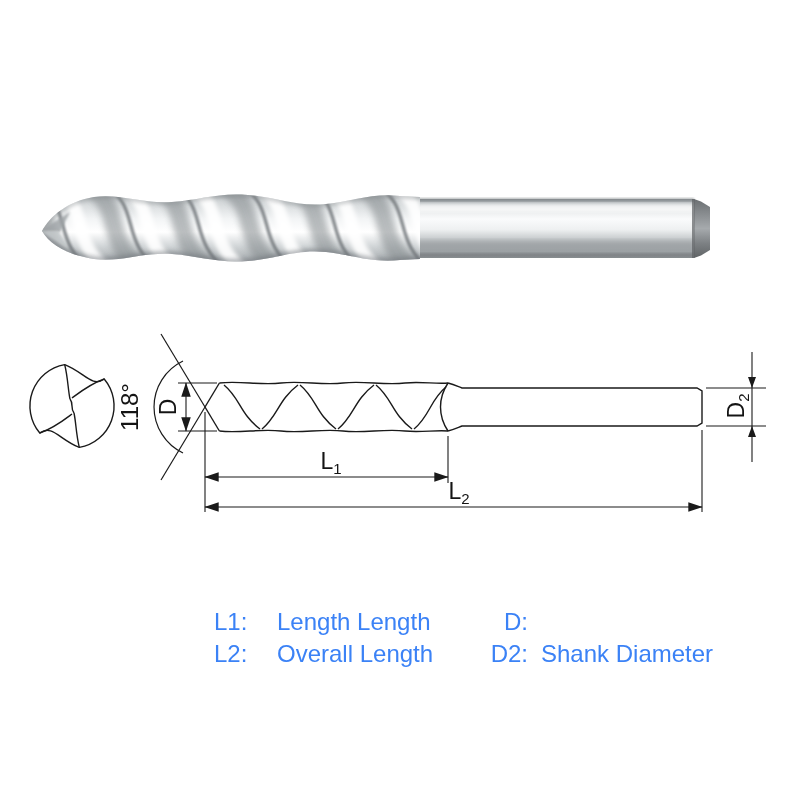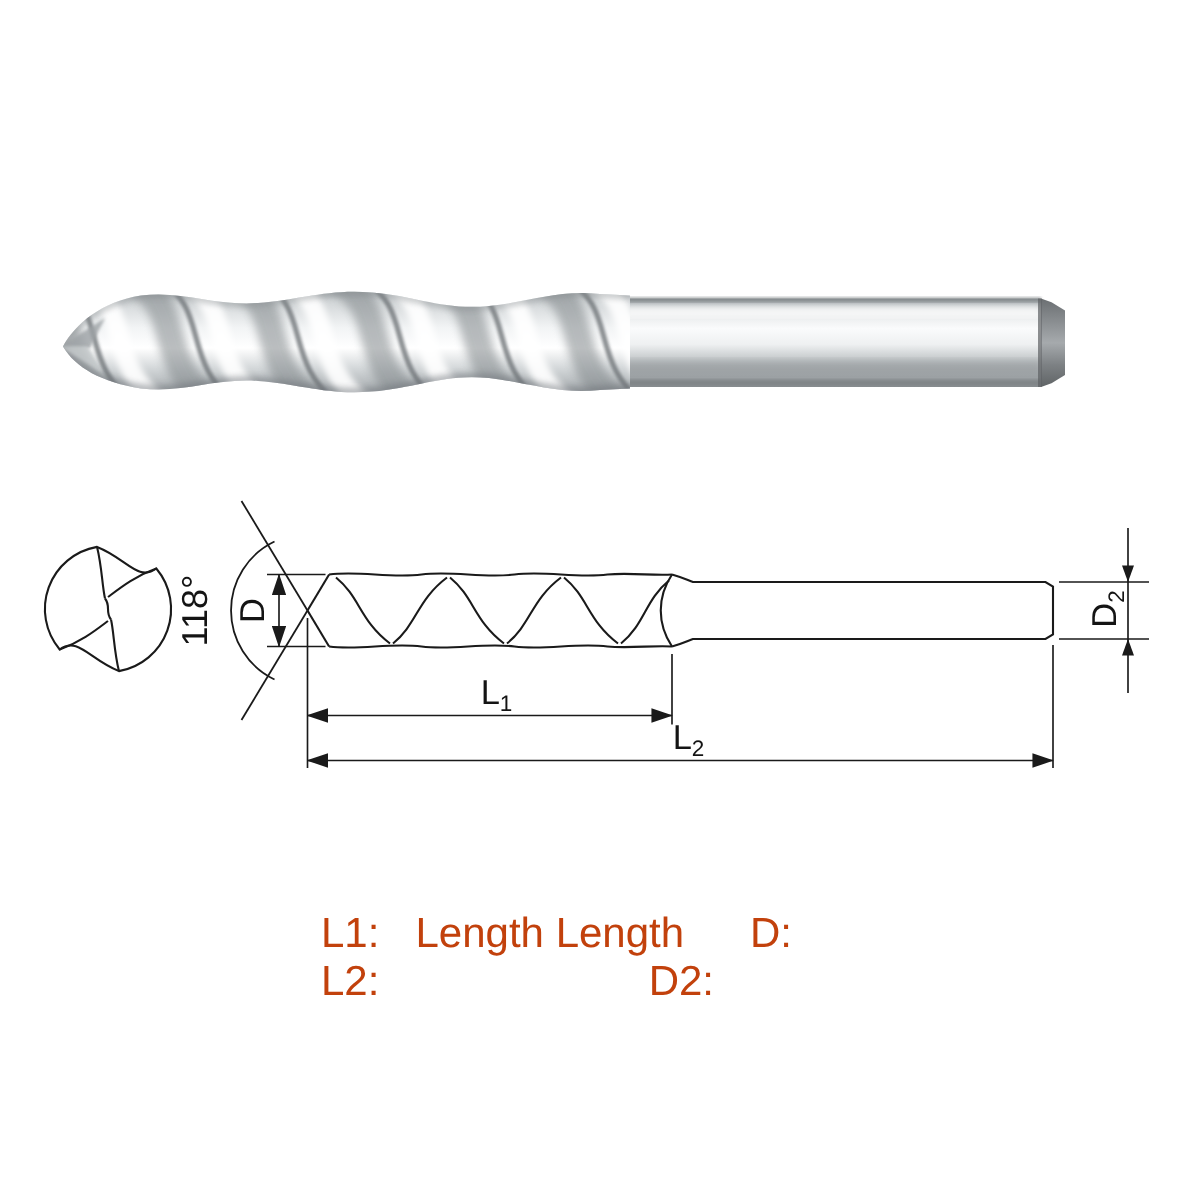--- a/index.html
+++ b/index.html
@@ -12,23 +12,23 @@
     overflow:hidden;
   }
   .figure-svg {
     position:absolute; left:0; top:0;
     width:800px; height:570px;
     display:block;
   }
   .legend {
     position:absolute;
     left:214px; top:606px;
-    font-size:28px;
+    font-size:24px;
     line-height:32px;
-    color:#c2410c;
+    color:#3b82f6;
   }
   .lrow {
     display:grid;
     grid-template-columns:50px 212px 52px auto;
     align-items:baseline;
   }
   .lkey { text-align:left; white-space:nowrap; }
   .rkey { text-align:right; white-space:nowrap; }
   .lval { padding-left:13px; white-space:nowrap; }
 </style>
@@ -218,17 +218,19 @@
   </svg>
 
   <div class="legend">
     <div class="lrow">
       <span class="lkey">L1:</span>
       <span class="lval">Length Length</span>
       <span class="rkey">D:</span>
     </div>
     <div class="lrow">
       <span class="lkey">L2:</span>
+      <span class="lval">Overall Length</span>
       <span class="rkey">D2:</span>
+      <span class="lval">Shank Diameter</span>
     </div>
   </div>
 
 </div>
 
 </body></html>

